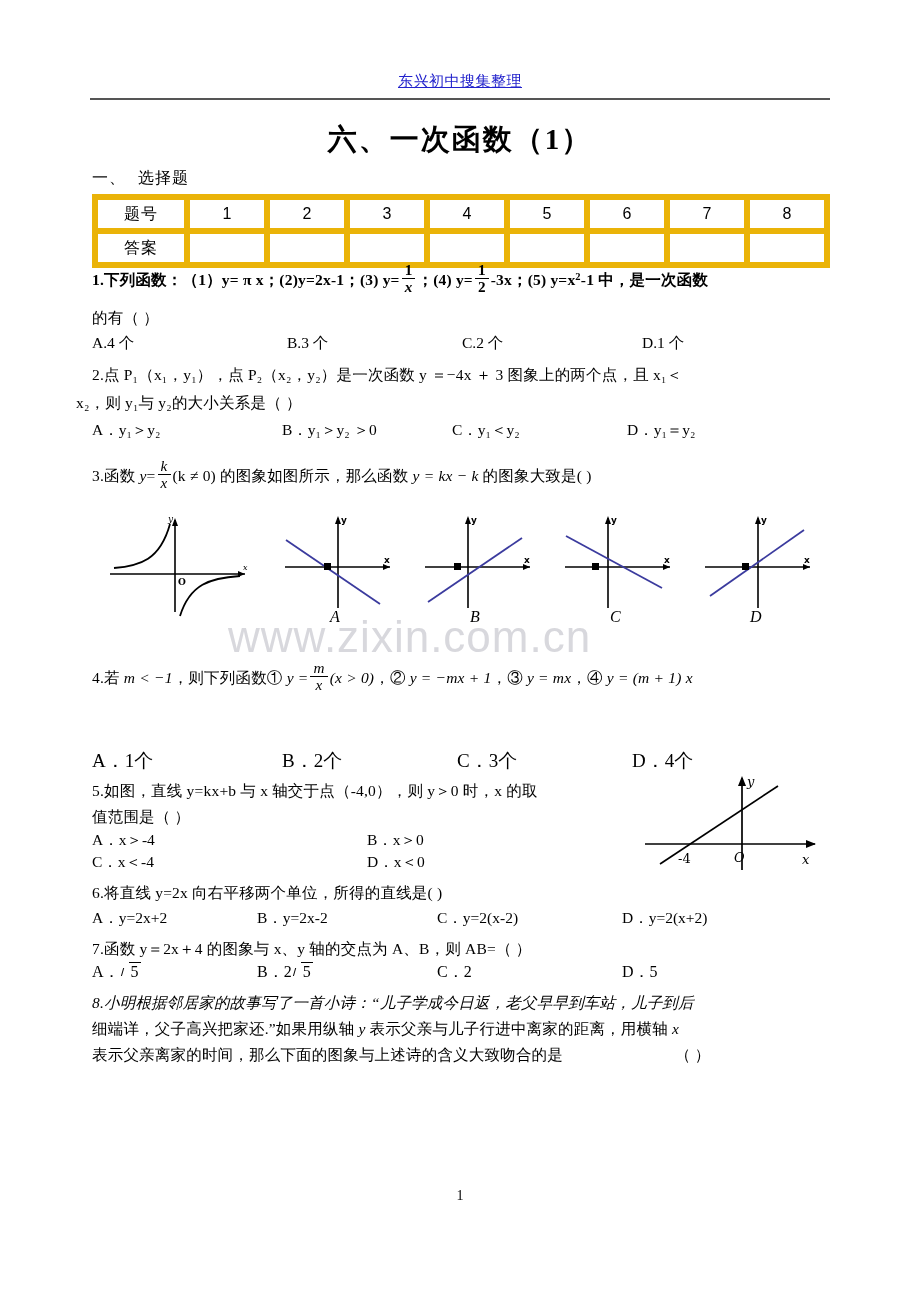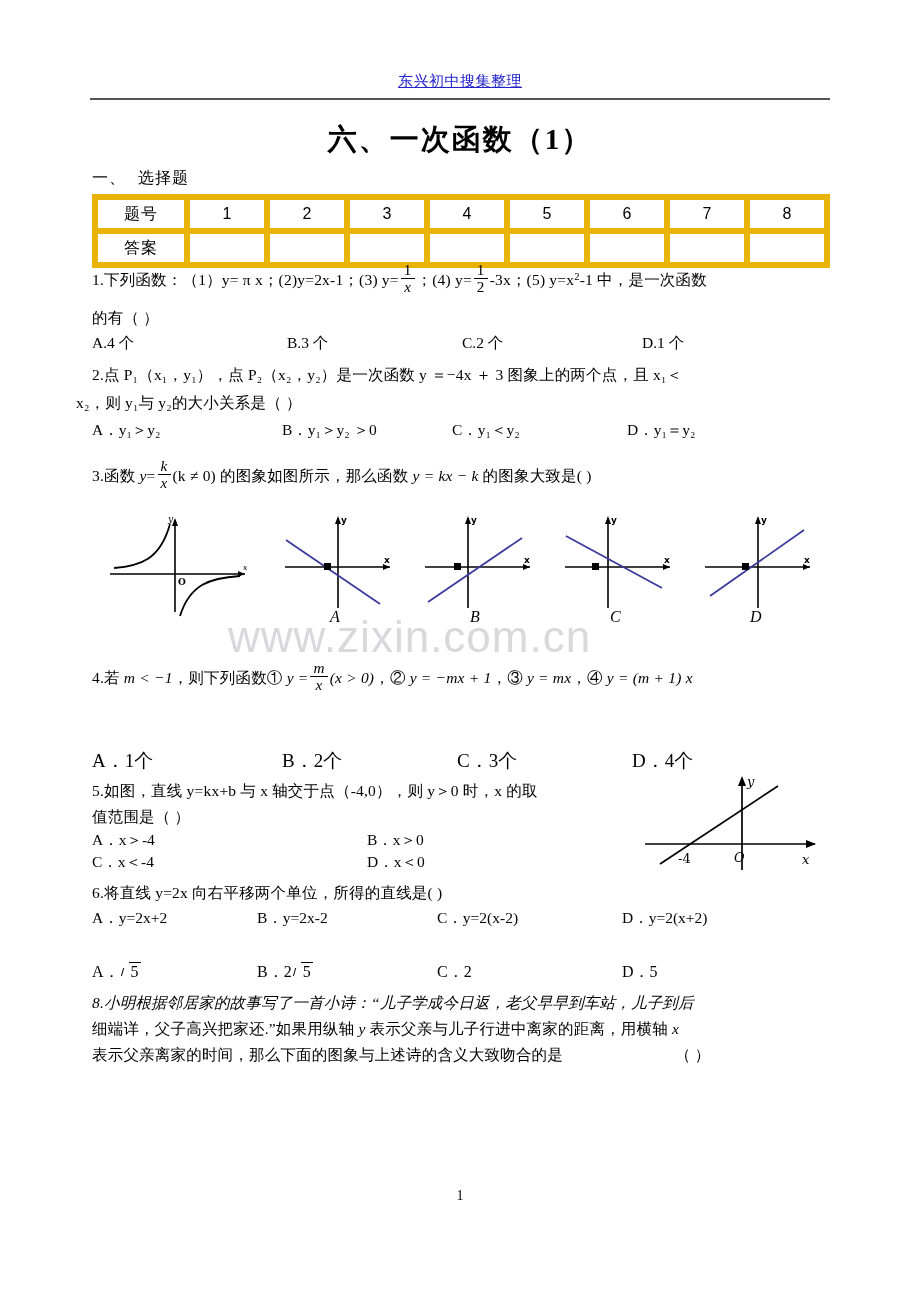--- a/index.html
+++ b/index.html
@@ -195,21 +195,21 @@
       <td></td>
       <td></td>
       <td></td>
       <td></td>
       <td></td>
       <td></td>
     </tr>
   </tbody>
     </table>
 
-  <div class="q" style="left:92px; top:262px; width:750px;">
+  <div class="q" style="left:92px; top:262px; width:750px;font-weight:bold;">
     <span class="ln">
       <span>1.下列函数：（1）y= π x；(2)y=2x-1；(3) y=</span><span class="frac"><span class="num">1</span><span class="den mi">x</span></span><span>；(4) y=</span><span class="frac"><span class="num">1</span><span class="den">2</span></span><span>-3x；(5) y=x</span><sup>2</sup><span>-1 中，是一次函数</span>
     </span>
   </div>
   <div class="q" style="left:92px; top:305px;">
     <span>的有（    ）</span>
   </div>
   <div class="opts" style="left:92px; top:333px;">
     <span class="opt" style="width:195px">A.4 个</span><span class="opt" style="width:175px">B.3 个</span><span class="opt" style="width:180px">C.2 个</span><span class="opt">D.1 个</span>
   </div>
@@ -334,20 +334,23 @@
     </svg>
   </div>
 
   <div class="q" style="left:92px; top:880px;">
     <span>6.将直线 y=2x 向右平移两个单位，所得的直线是(       )</span>
   </div>
   <div class="opts" style="left:92px; top:908px;">
     <span class="opt" style="width:165px">A．y=2x+2</span><span class="opt" style="width:180px">B．y=2x-2</span><span class="opt" style="width:185px">C．y=2(x-2)</span><span class="opt">D．y=2(x+2)</span>
   </div>
 
+  <div class="q" style="left:92px; top:936px;">
+    <span>7.函数 y＝2x＋4 的图象与 x、y 轴的交点为 A、B，则 AB=（      ）</span>
+  </div>
   <div class="opts" style="left:92px; top:962px; font-size:16px;">
     <span class="opt" style="width:165px"><span>A．</span><span class="sqrt"><span class="rad">5</span></span></span><span class="opt" style="width:180px"><span>B．</span><span>2</span><span class="sqrt"><span class="rad">5</span></span></span><span class="opt" style="width:185px"><span>C．</span><span>2</span></span><span class="opt"><span>D．</span><span>5</span></span>
   </div>
 
   <div class="q" style="left:92px; top:990px;font-style:italic;">
     <span>8.小明根据邻居家的故事写了一首小诗：“儿子学成今日返，老父早早到车站，儿子到后</span>
   </div>
   <div class="q" style="left:92px; top:1016px;">
     <span>细端详，父子高兴把家还.”如果用纵轴 </span><span class="mi">y</span><span> 表示父亲与儿子行进中离家的距离，用横轴 </span><span class="mi">x</span>
   </div>

